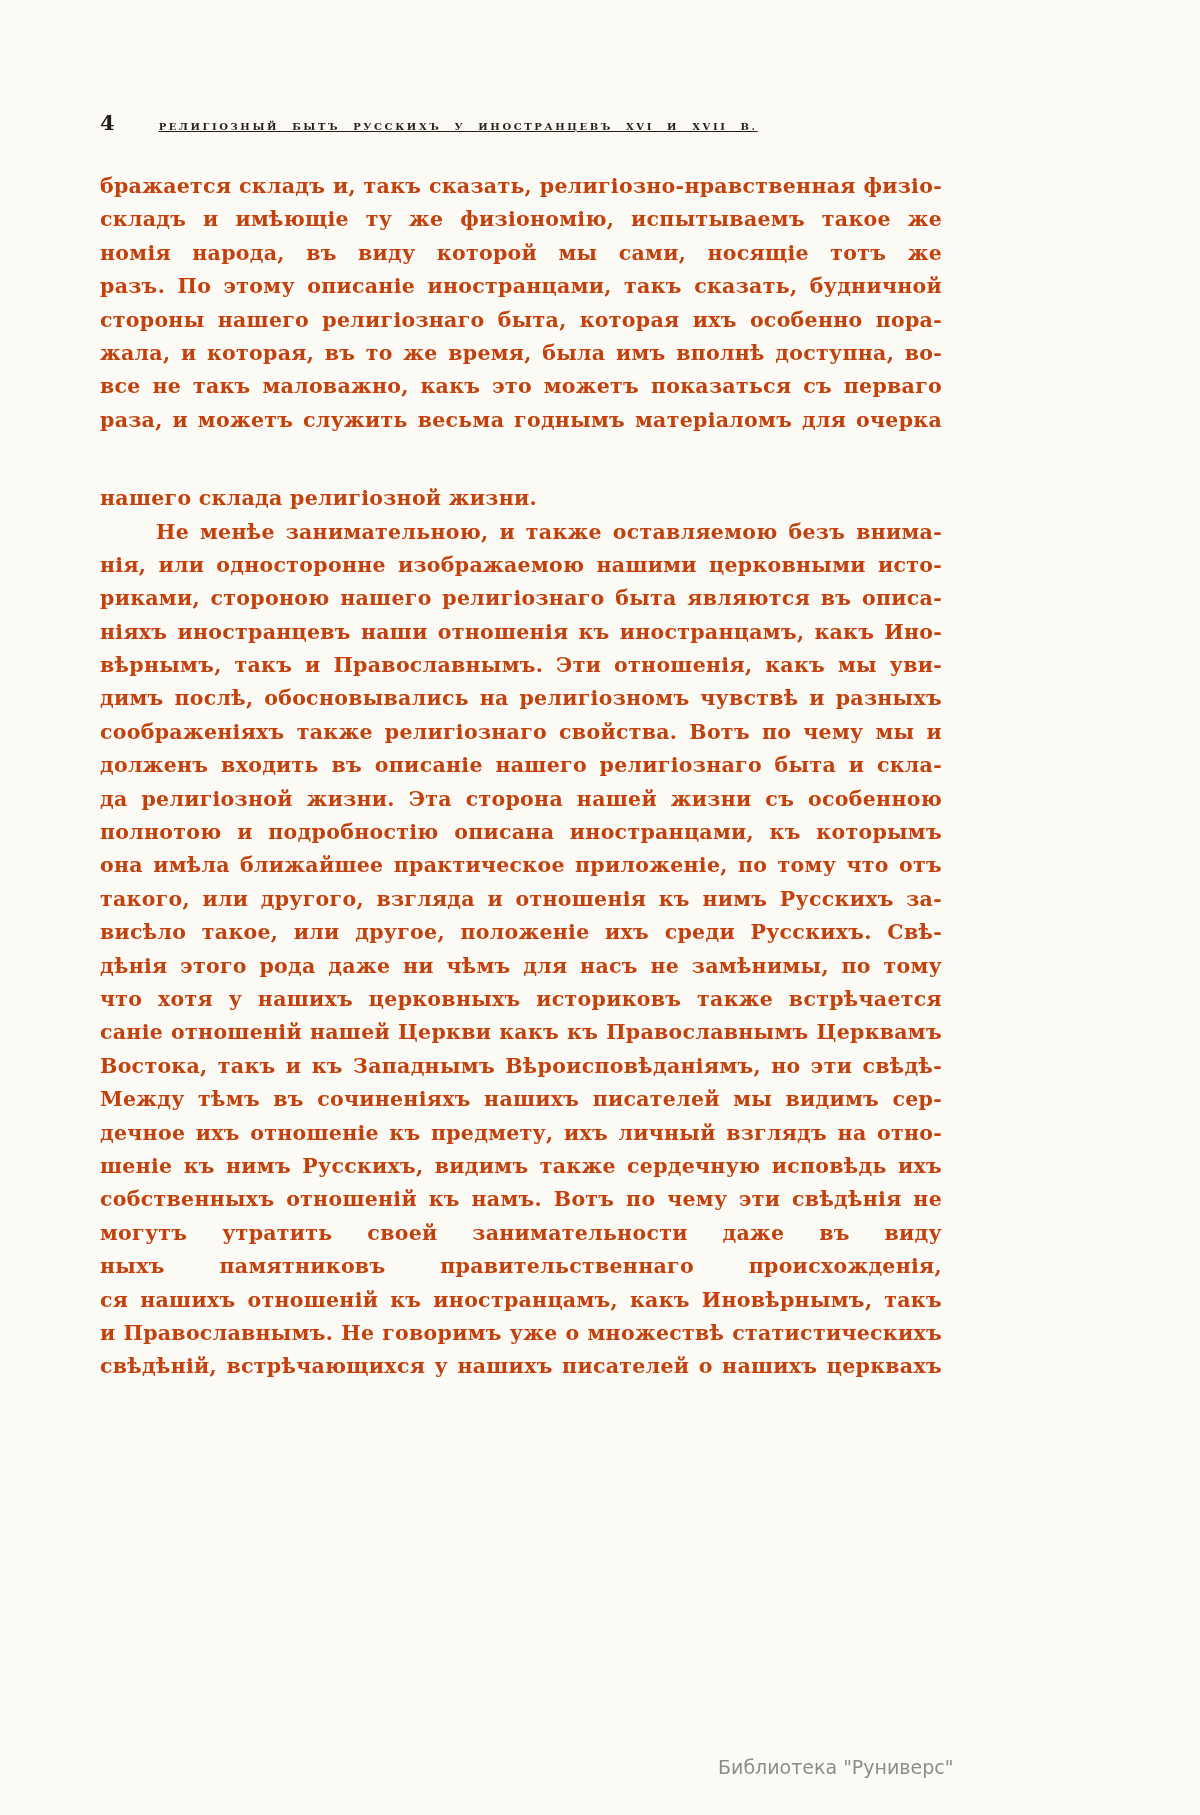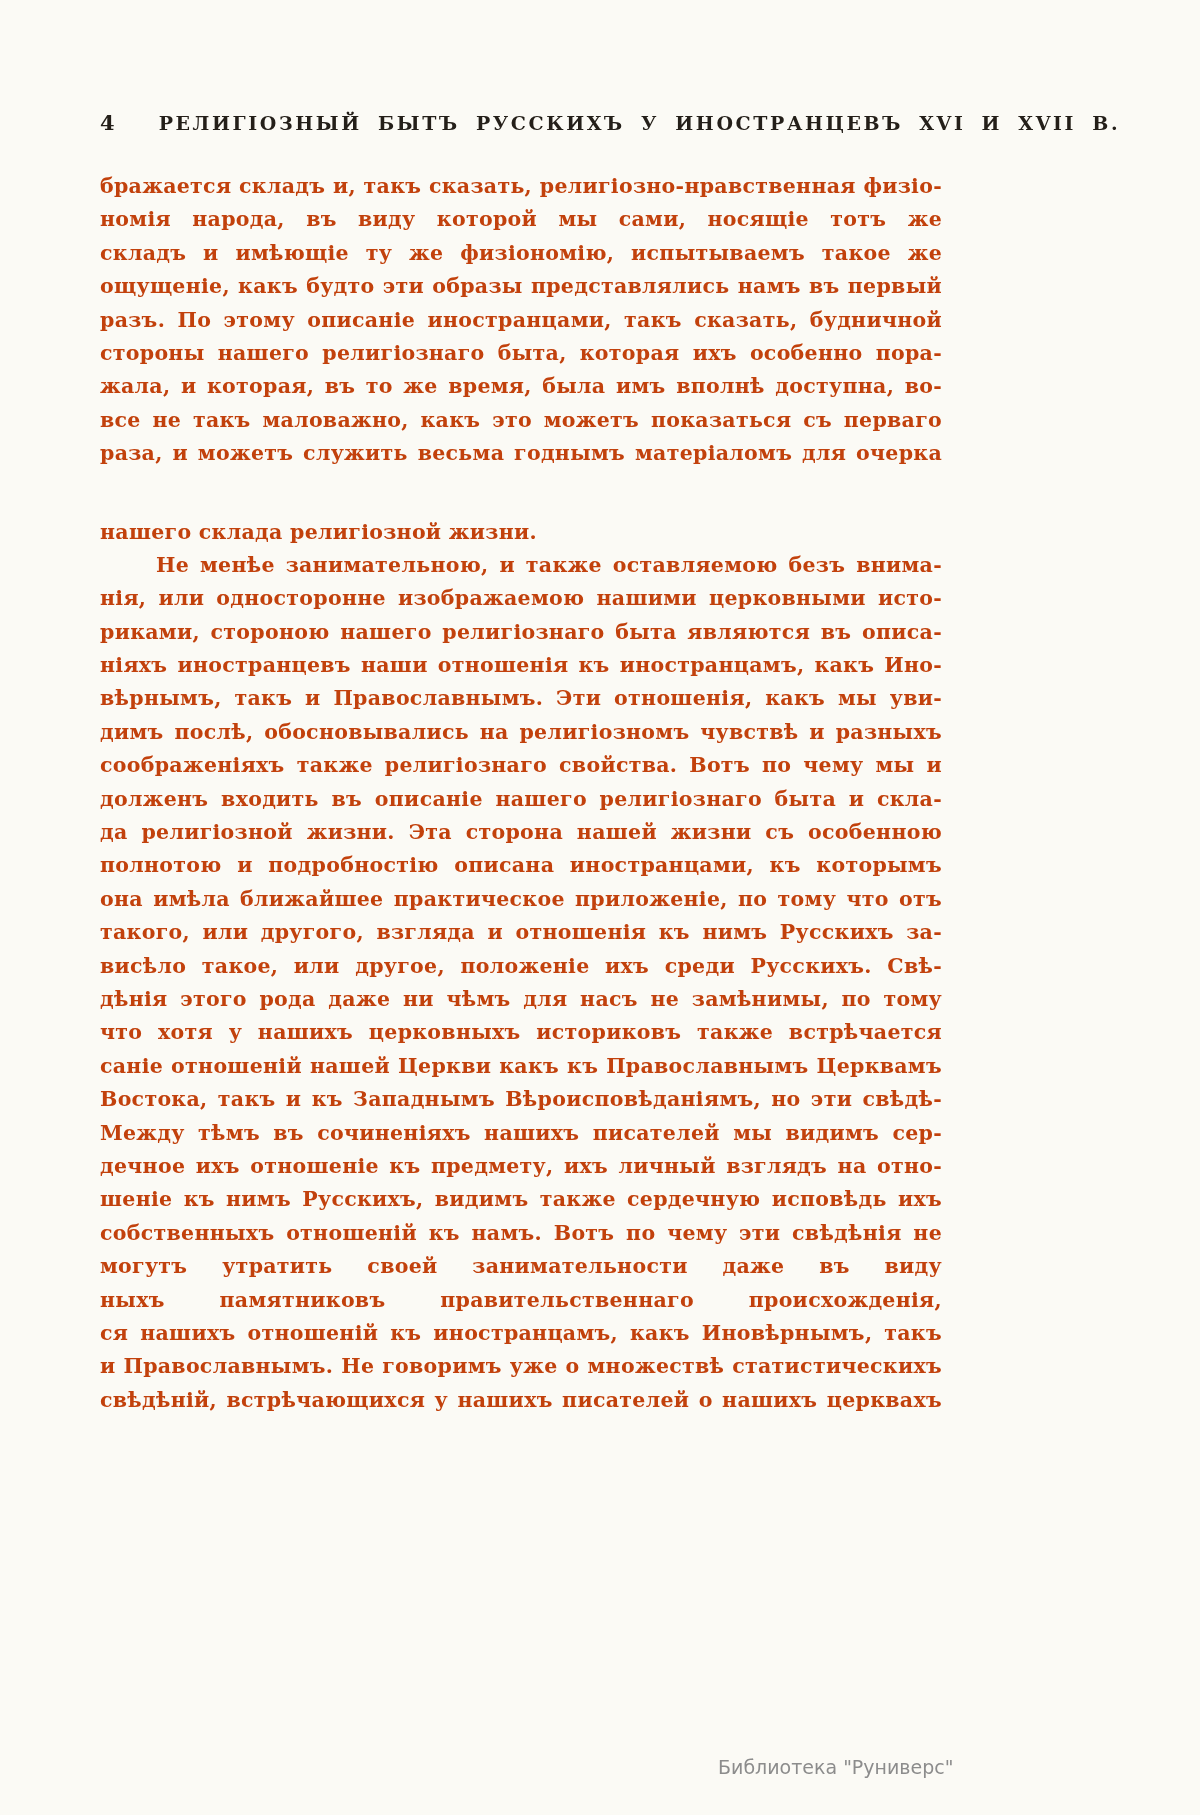--- a/index.html
+++ b/index.html
@@ -26,24 +26,25 @@
     display: flex;
     align-items: baseline;
     font-weight: bold;
     color: #241f19;
   }
   .page-number {
     font-size: 21px;
     margin-right: 44px;
   }
   .running-title {
-    font-size: 19px;
+    font-size: 10px;
     letter-spacing: 2.6px;
     word-spacing: 7px;
     white-space: nowrap;
+    text-decoration: underline;
   }
   
   .body-text {
     position: absolute;
     top: 170px;
     left: 100px;
     width: 842px;
     font-size: 20.5px;
     line-height: 33.4px;
     font-weight: bold;
@@ -81,23 +82,22 @@
 
 <div class="page">
 
   <div class="header">
     <span class="page-number">4</span>
     <span class="running-title">РЕЛИГІОЗНЫЙ БЫТЪ РУССКИХЪ У ИНОСТРАНЦЕВЪ XVI И XVII В.</span>
   </div>
 
   <div class="body-text" id="body-text">
       <div class="line">бражается складъ и, такъ сказать, религіозно-нравственная физіо-</div>
+      <div class="line">складъ и имѣющіе ту же физіономію, испытываемъ такое же</div>
       <div class="line">номія народа, въ виду которой мы сами, носящіе тотъ же</div>
-      <div class="line">складъ и имѣющіе ту же физіономію, испытываемъ такое же</div>
-      <div class="line">ощущеніе, какъ будто эти образы представлялись намъ въ первый</div>
       <div class="line">разъ. По этому описаніе иностранцами, такъ сказать, будничной</div>
       <div class="line">стороны нашего религіознаго быта, которая ихъ особенно пора-</div>
       <div class="line">жала, и которая, въ то же время, была имъ вполнѣ доступна, во-</div>
       <div class="line">все не такъ маловажно, какъ это можетъ показаться съ перваго</div>
       <div class="line">раза, и можетъ служить весьма годнымъ матеріаломъ для очерка</div>
       <div class="line para-end">нашего склада религіозной жизни.</div>
       <div class="line indent">Не менѣе занимательною, и также оставляемою безъ внима-</div>
       <div class="line">нія, или односторонне изображаемою нашими церковными исто-</div>
       <div class="line">риками, стороною нашего религіознаго быта являются въ описа-</div>
       <div class="line">ніяхъ иностранцевъ наши отношенія къ иностранцамъ, какъ Ино-</div>

